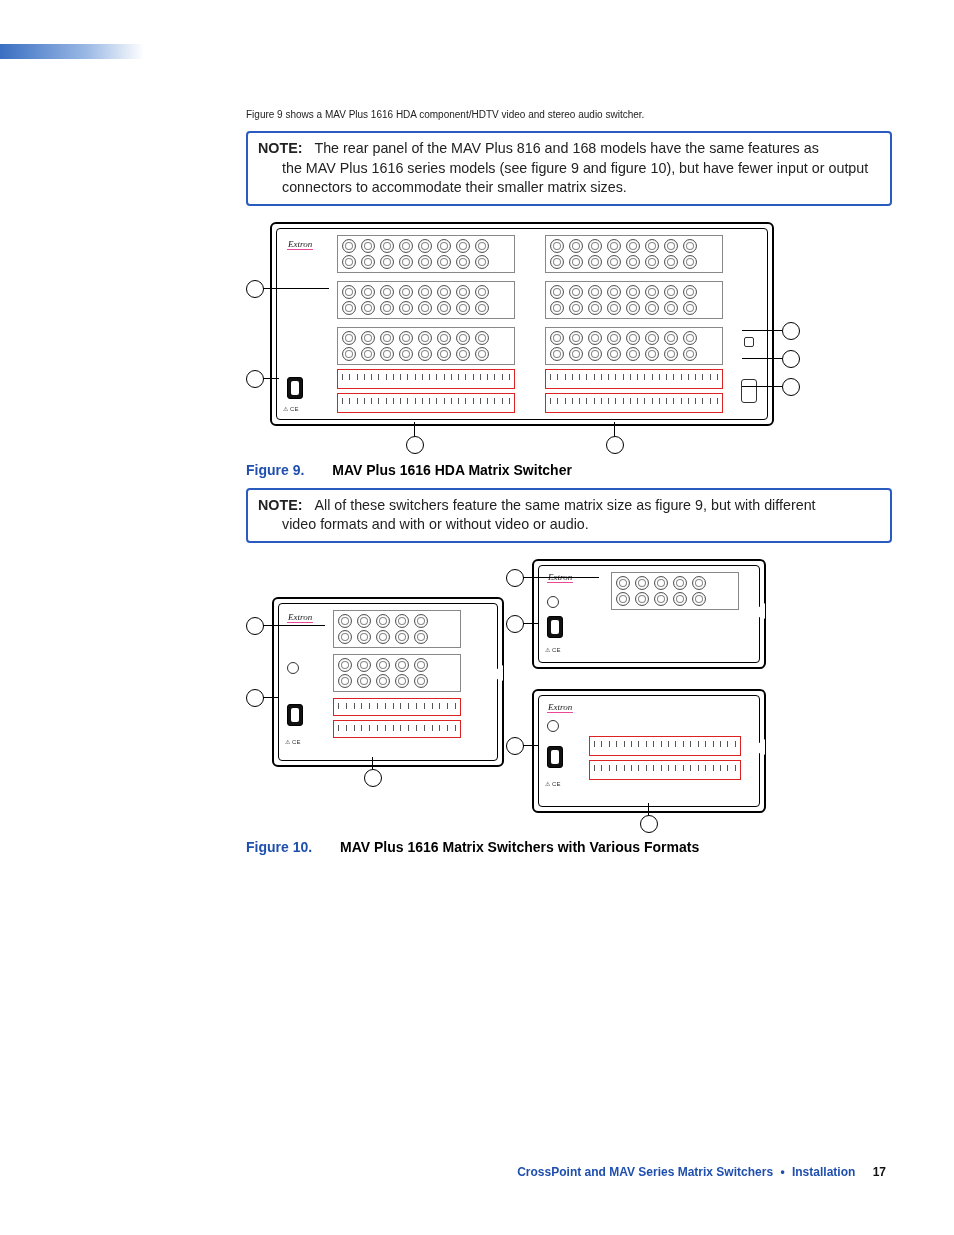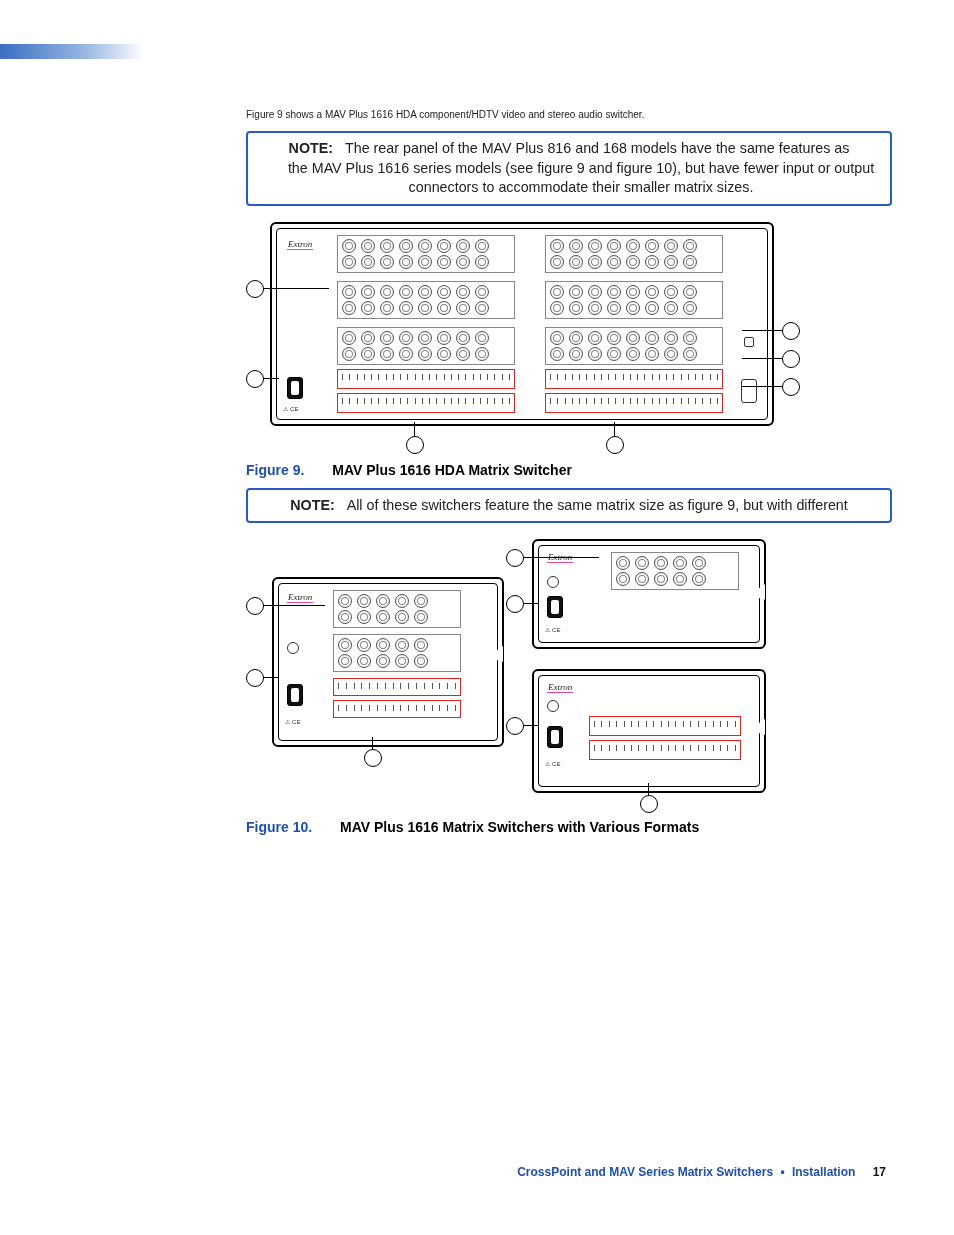--- a/index.html
+++ b/index.html
@@ -35,21 +35,20 @@
     line-height: 1.34;
     margin: 0 0 10px 0;
   }
   .notebox {
     border: 2px solid #2a5cc0;
     border-radius: 4px;
     padding: 6px 10px 6px 10px;
     margin: 6px 0 16px 0;
     font-size: 14.3px;
     line-height: 1.36;
-    text-align: center;
   }
   .notebox .nb-label {
     font-family: Arial, Helvetica, sans-serif;
     font-weight: 700;
     font-size: 14.3px;
   }
   .notebox .nb-text {
     display: inline;
   }
   .notebox .nb-rest {
@@ -479,20 +478,21 @@
 
     <div class="caption">
       <span class="cap-num">Figure 9.</span>
       <span class="cap-title">MAV Plus 1616 HDA Matrix Switcher</span>
     </div>
 
 
     <div class="notebox">
       <span class="nb-label">NOTE:</span>
       <span class="nb-text">&nbsp;&nbsp;<span>All of these switchers feature the same matrix size as figure 9, but with different</span></span>
+      <span class="nb-rest">video formats and with or without video or audio.</span>
     </div>
 
     <div class="figure fig10">
 
       <div class="subpanel f10a">
         <div class="subpanel-inner">
           <span class="brand" style="left:8px; top:8px;">Extron</span>
 
           <div class="conn-set" style="left:54px; top:6px; width:126px; height:36px;">
             <div class="jackrow" style="position:absolute; left:4px; top:3px;">

